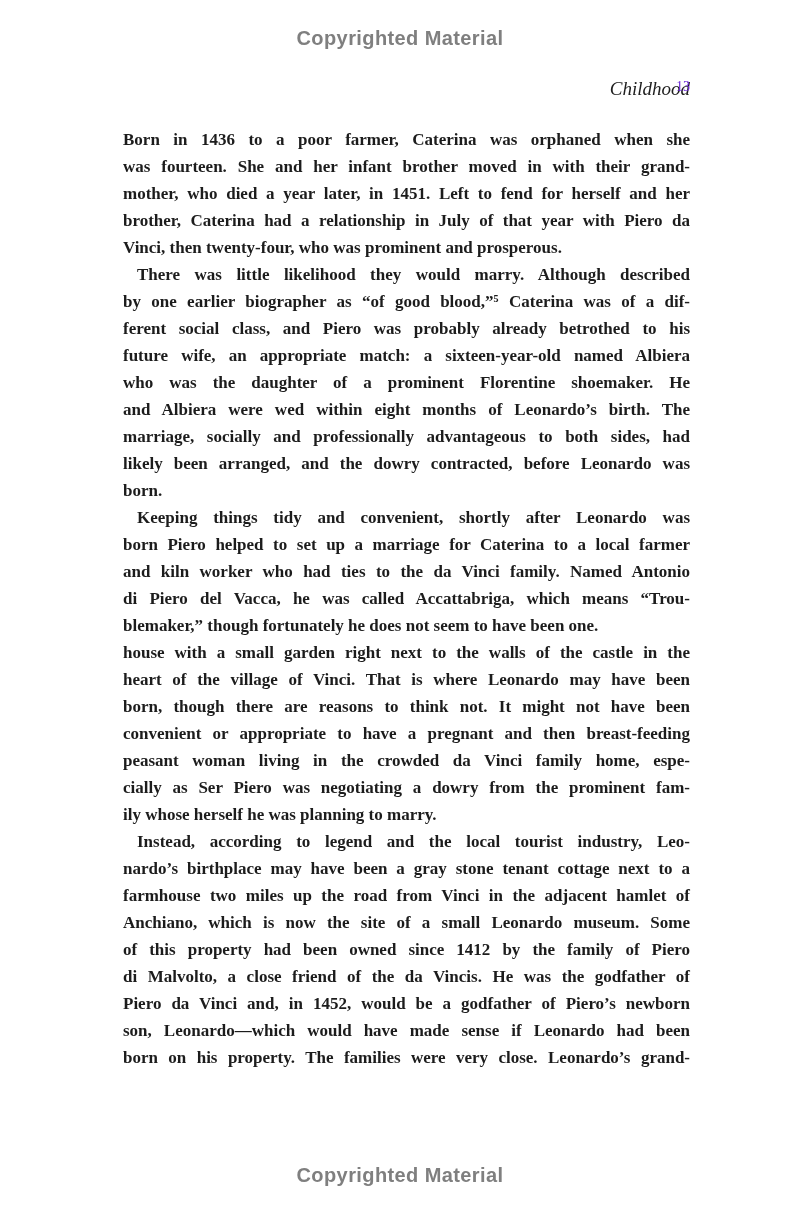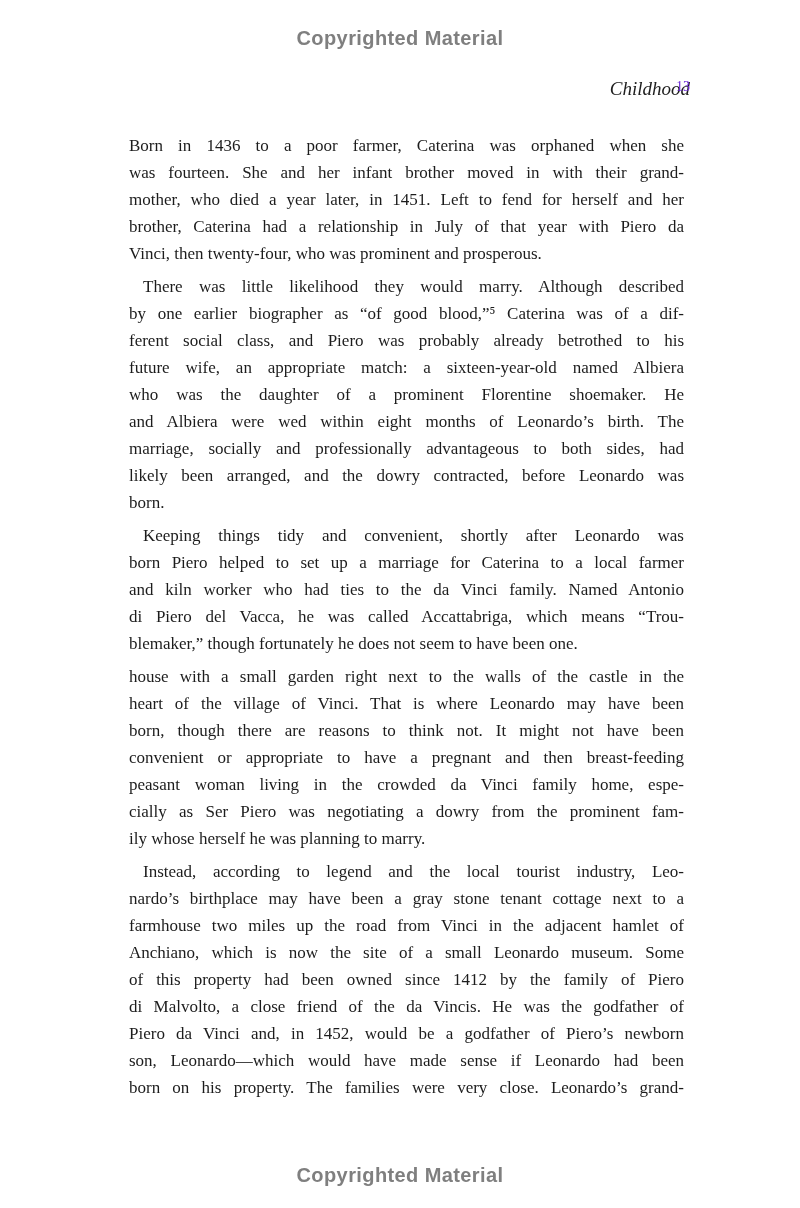--- a/index.html
+++ b/index.html
@@ -54,21 +54,21 @@
   }
 
   .body-text {
     position: absolute;
     top: 126px;
     left: 123px;
     width: 567px;
     font-size: 17px;
     color: #1c1c1c;
   }
-  .para { margin: 6px; padding: 0; }
+  .para { margin: 0; padding: 0; font-weight: bold; }
   .line {
     line-height: 27px;
     text-align: justify;
     text-align-last: justify;
     -moz-text-align-last: justify;
   }
   .line.last {
     text-align-last: left;
     -moz-text-align-last: left;
   }

